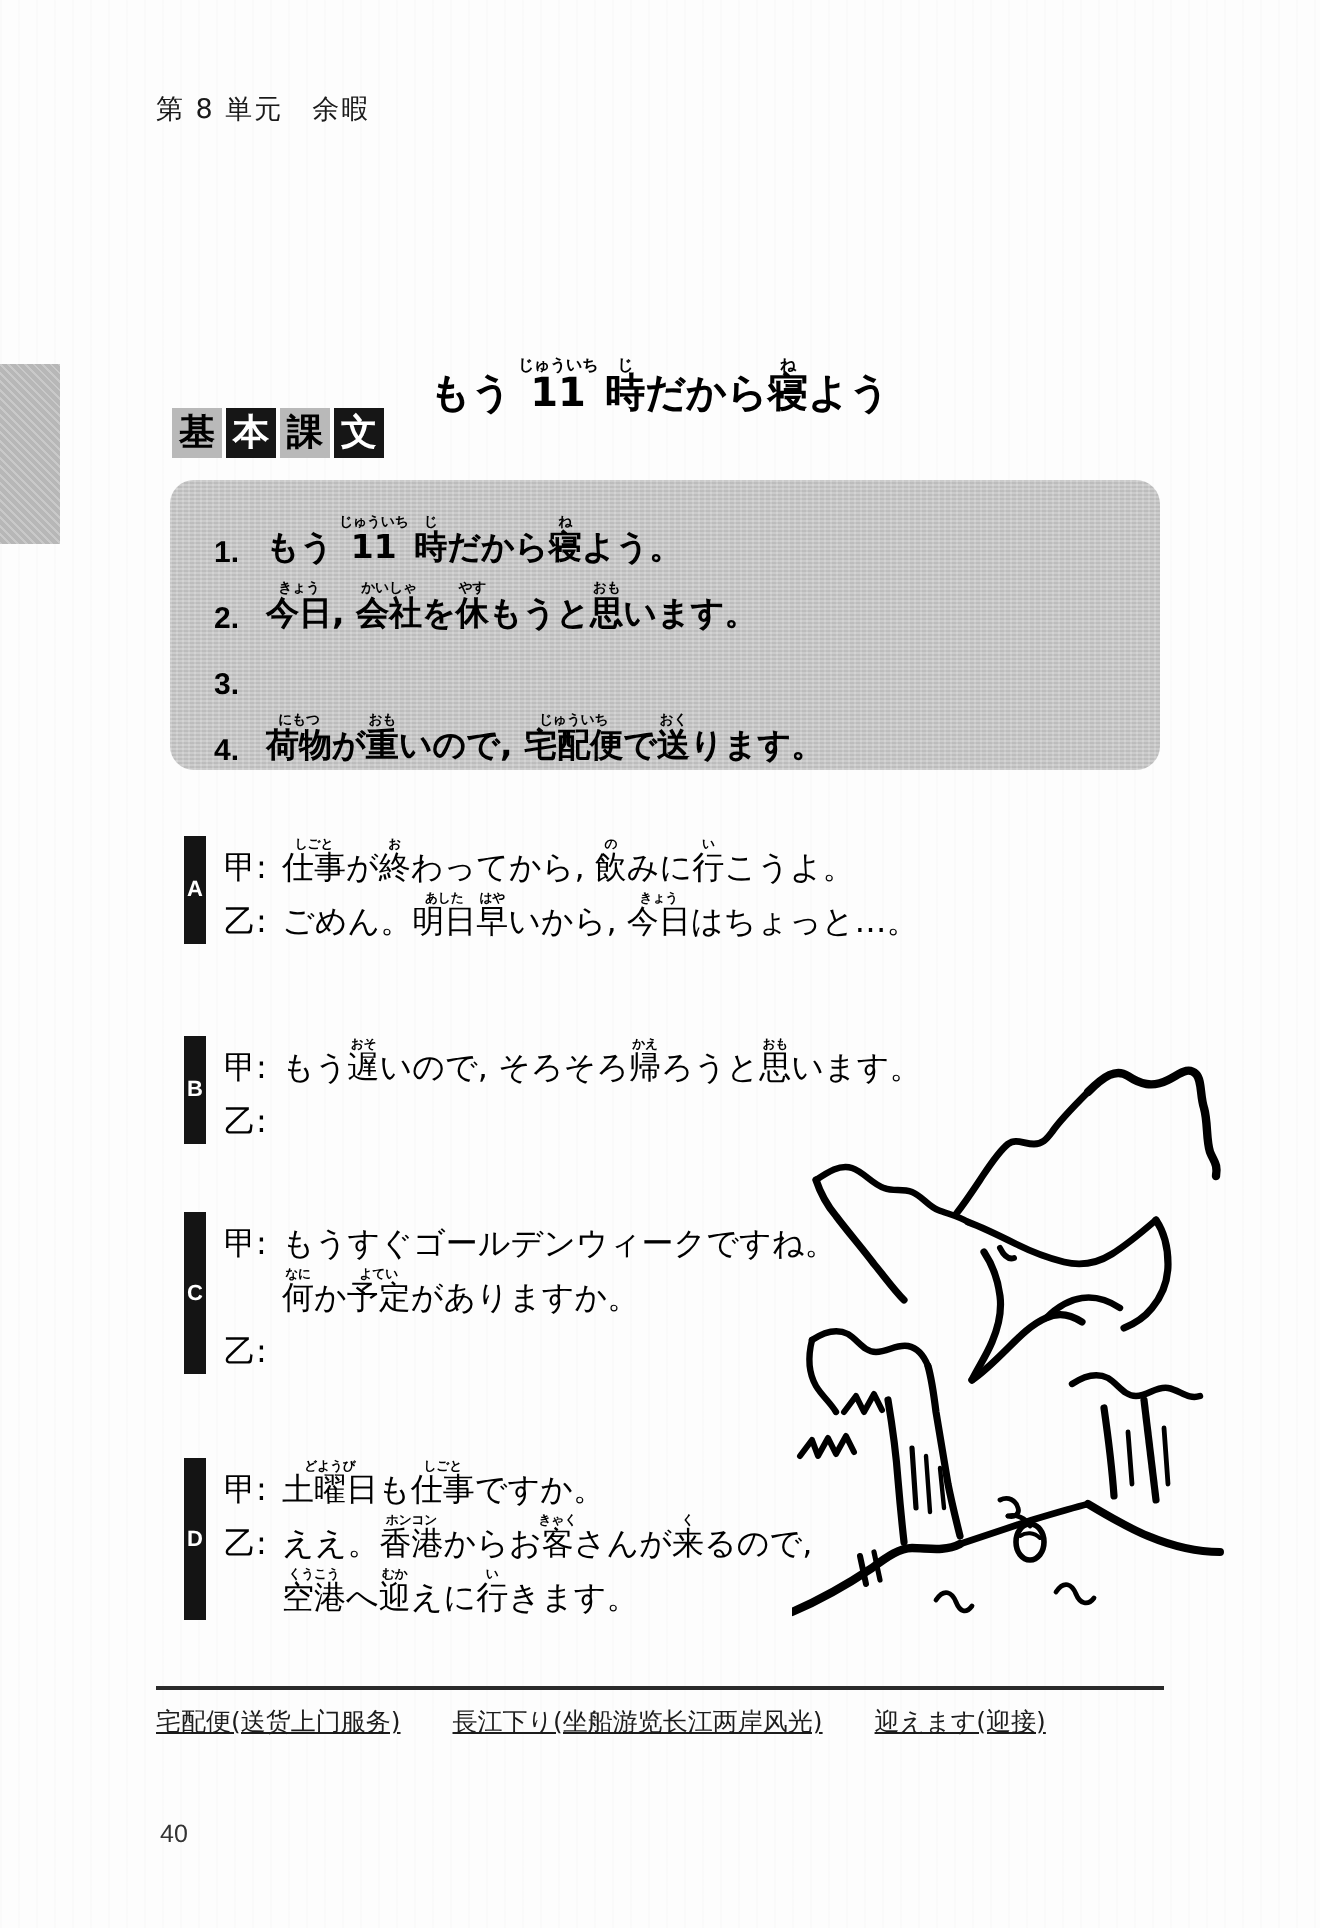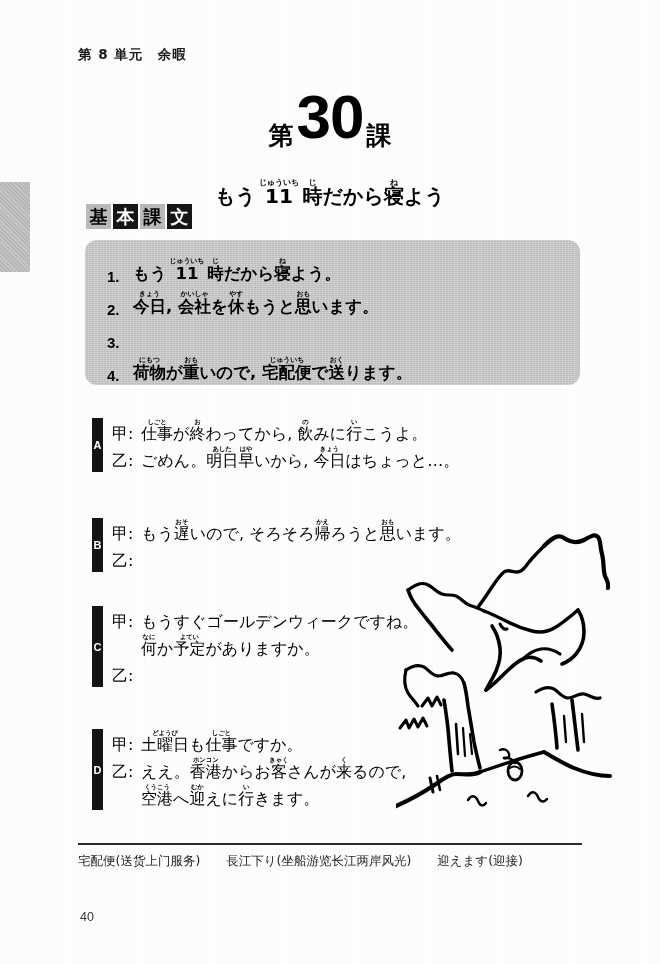--- a/index.html
+++ b/index.html
@@ -29,21 +29,21 @@
       #fdfdfd;
   }
 
   
   .unit-header {
     position: absolute;
     left: 78px;
     top: 46px;
     font-size: 13.5px;
     letter-spacing: 1px;
-    font-weight: 700;
+    font-weight: 400;
     color: #1a1a1a;
     text-align: right;
   }
 
   
   .lesson-title {
     position: absolute;
     left: 0;
     right: 0;
     top: 86px;
@@ -218,43 +218,40 @@
   }
   .footnotes {
     position: absolute;
     left: 78px;
     top: 853px;
     width: 520px;
     font-size: 12.5px;
     color: #1c1c1c;
     white-space: nowrap;
   }
-  .footnotes .fn { margin-right: 22px; }
+  .footnotes .fn { margin-right: 22px; text-decoration: underline; }
 
   .page-no {
     position: absolute;
     left: 80px;
     top: 910px;
     font-size: 12.5px;
     font-family: "Liberation Sans", sans-serif;
     color: #333;
   }
 </style>
 </head>
 <body>
 
 <div class="page">
 
   <div class="unit-header">第 8 単元　余暇</div>
 
   <div class="side-tab"></div>
 
-  <div class="lesson-title">
-    <span class="dai">第</span><span class="num">30</span><span class="ka">課</span>
-  </div>
 
   <div class="lesson-sub">
     <span>もう <ruby>11<rt>じゅういち</rt></ruby> <ruby>時<rt>じ</rt></ruby>だから<ruby>寝<rt>ね</rt></ruby>よう</span>
   </div>
 
   <div class="kihon">
     <span class="kbox light">基</span>
     <span class="kbox dark">本</span>
     <span class="kbox light">課</span>
     <span class="kbox dark">文</span>

